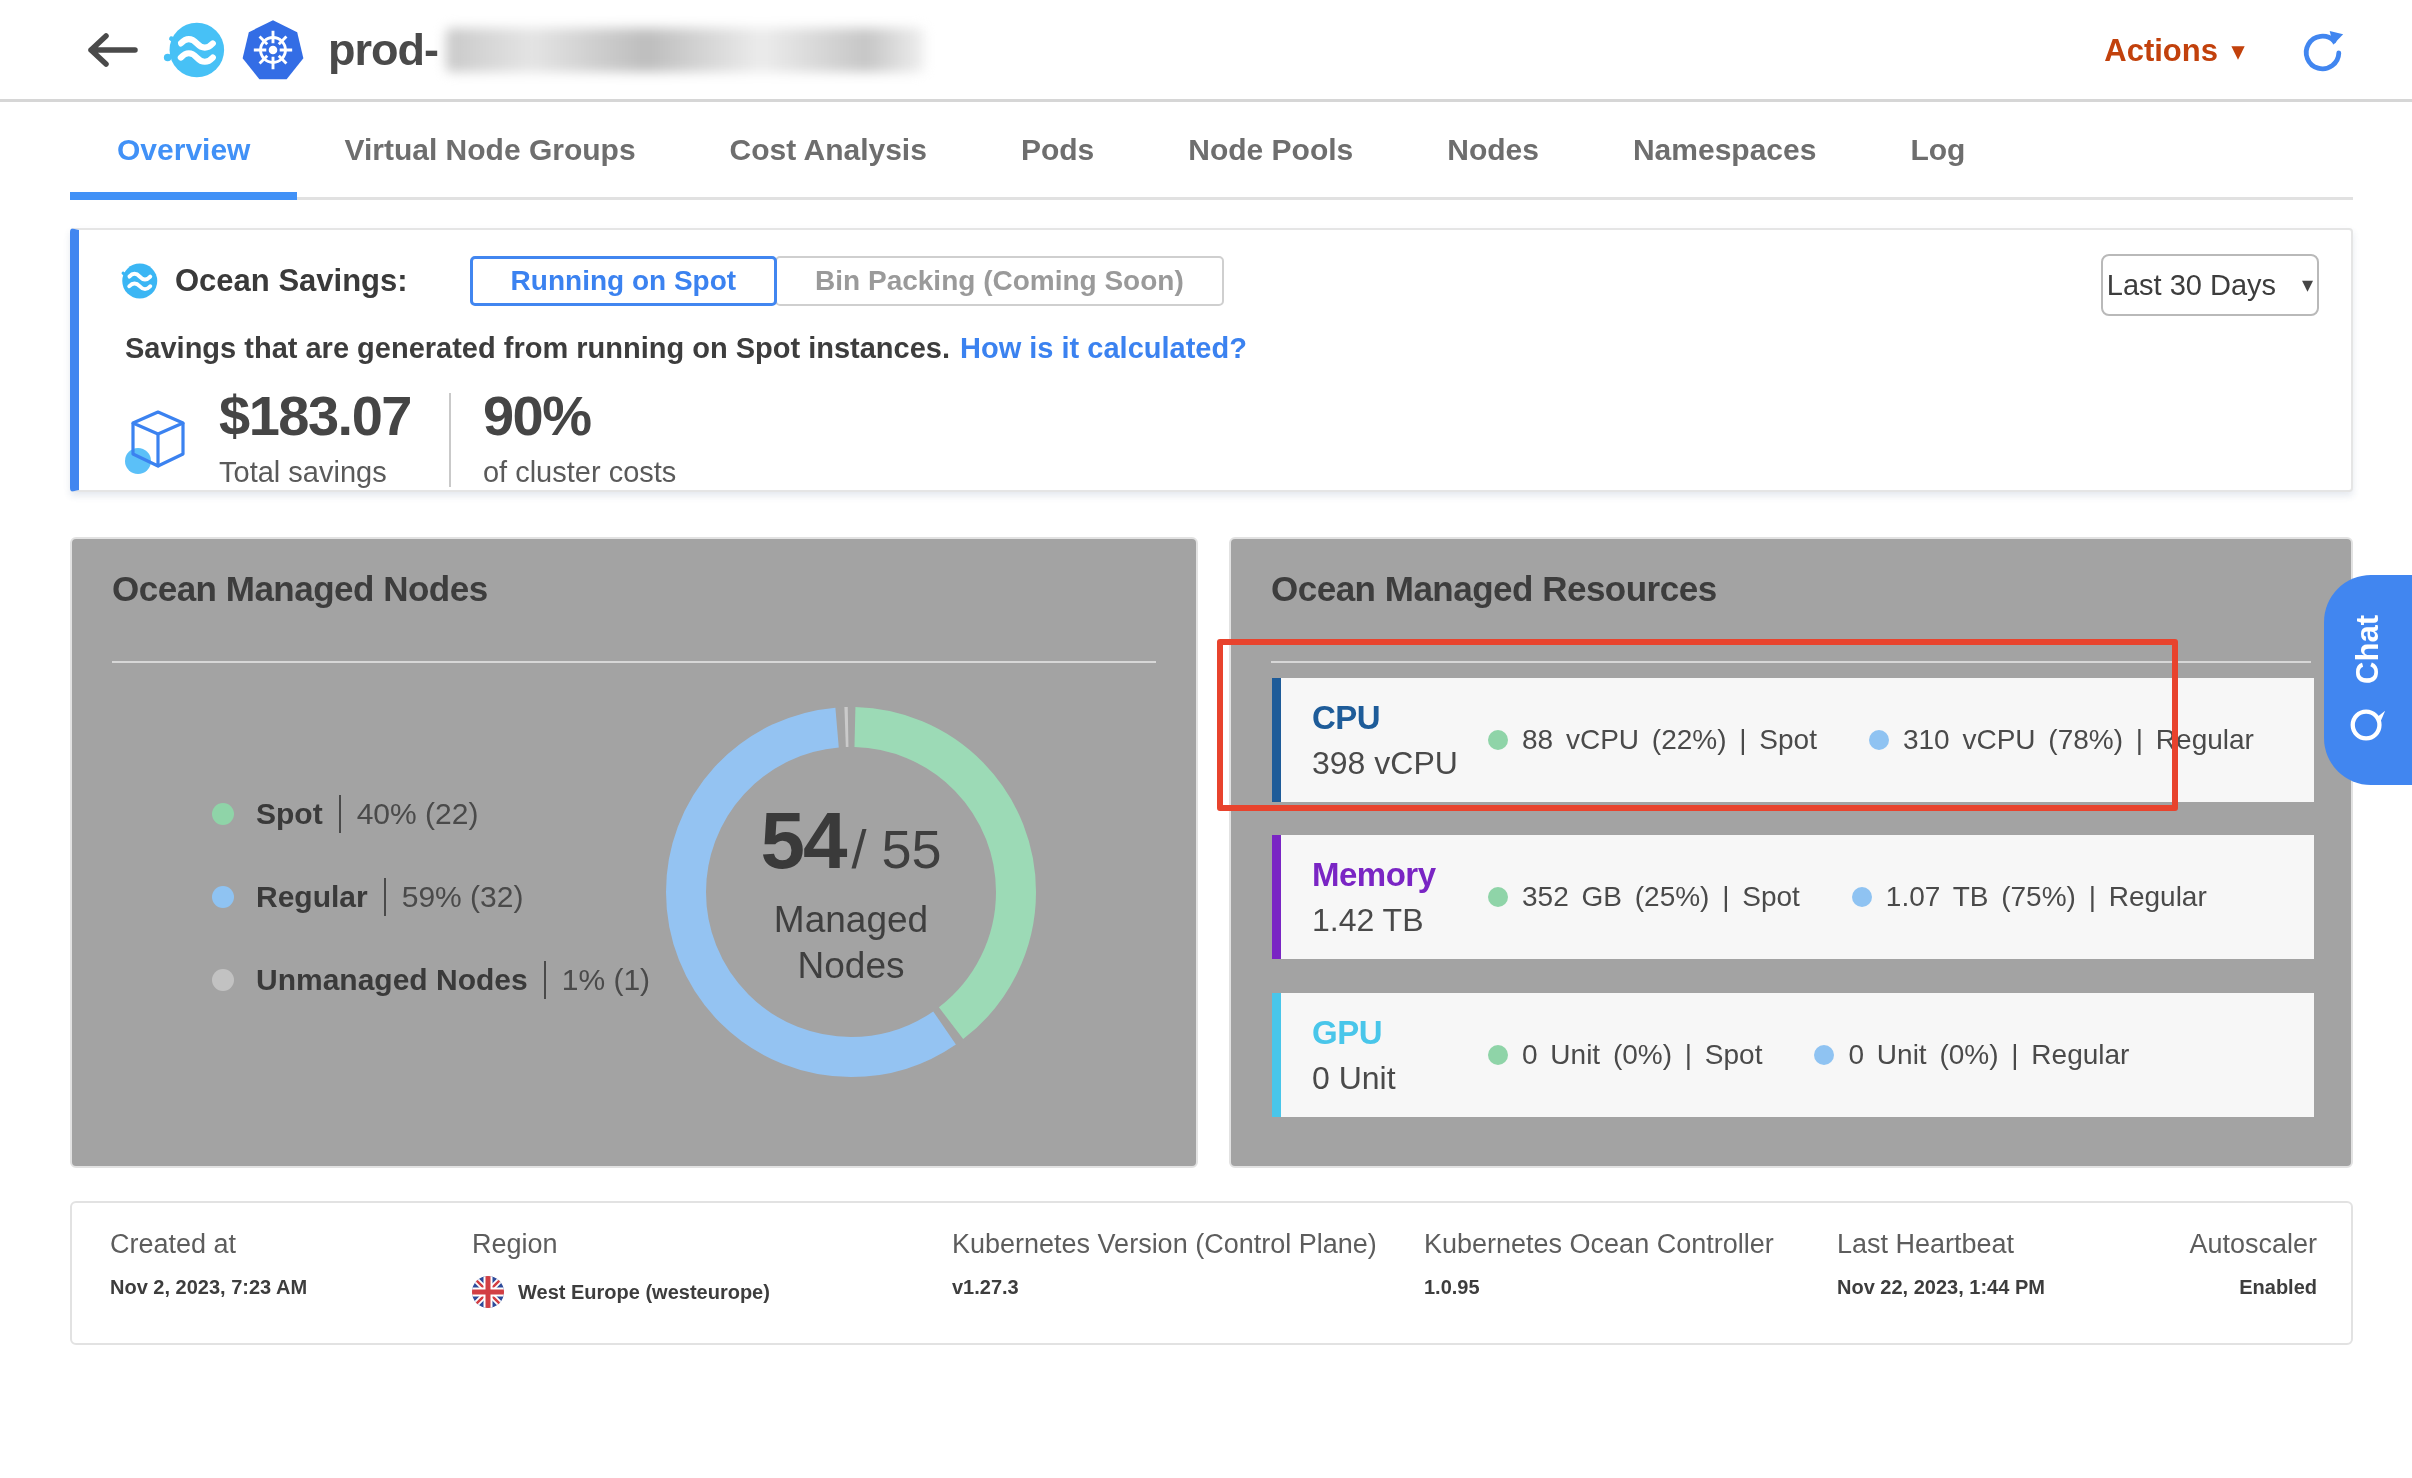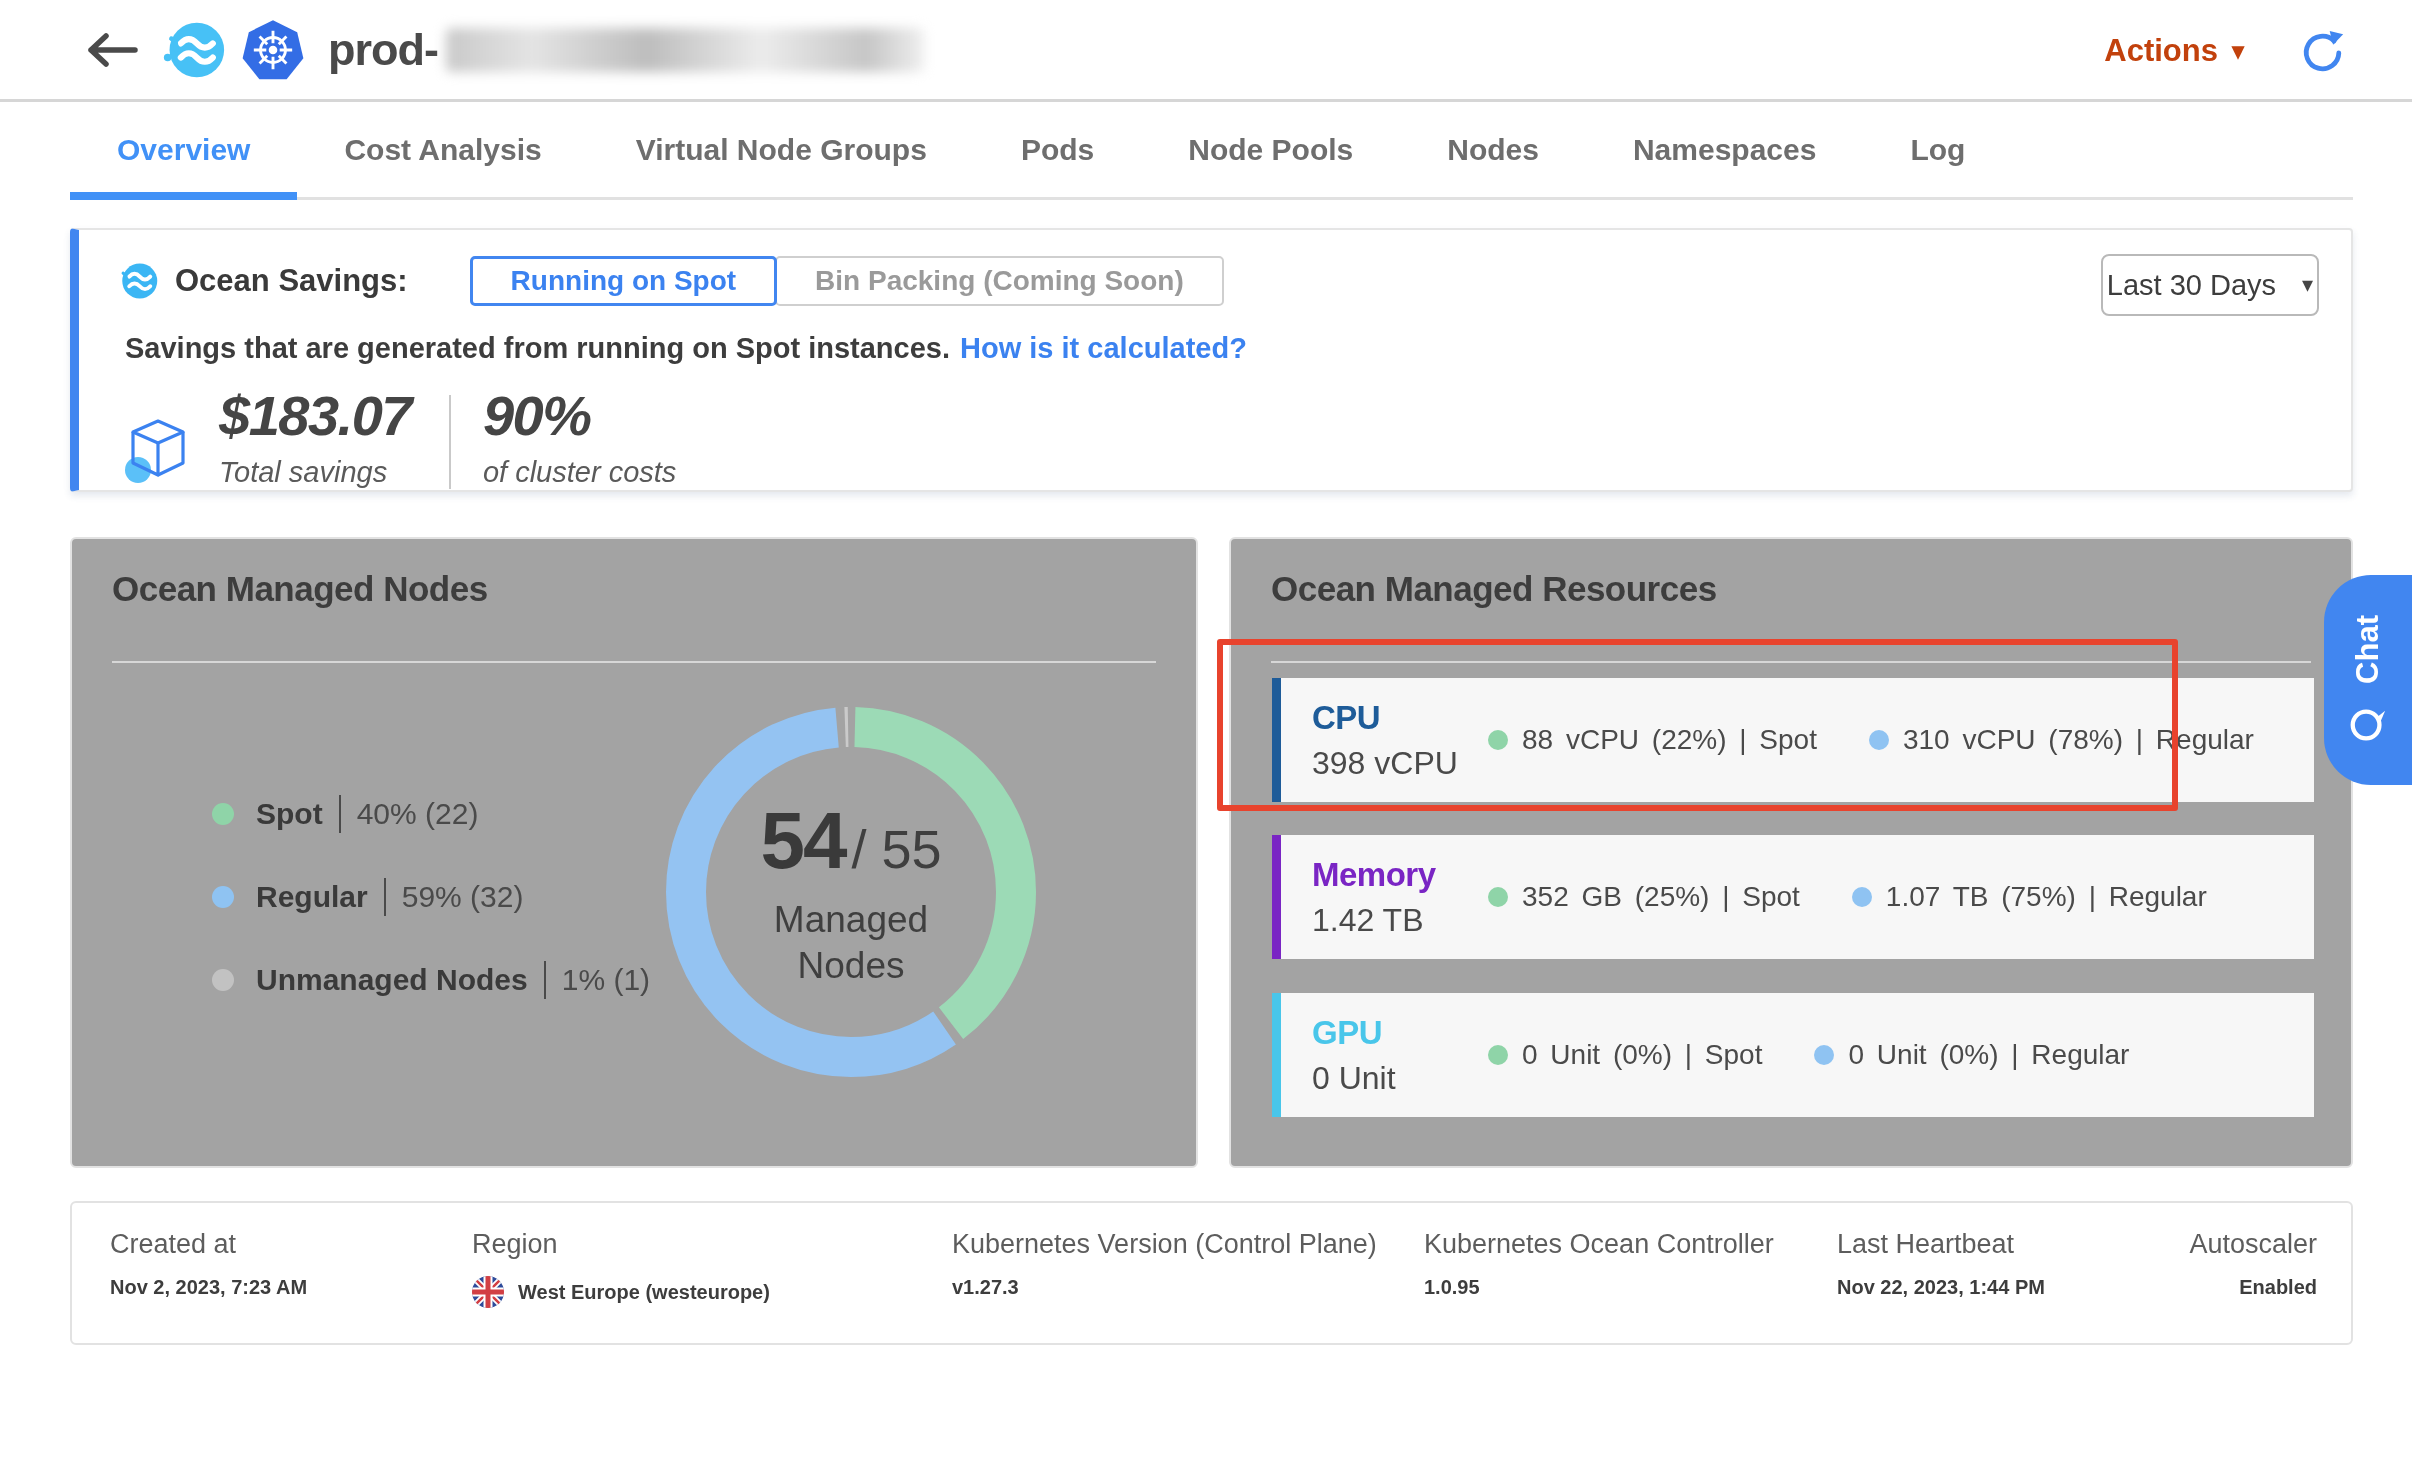--- a/index.html
+++ b/index.html
@@ -63,21 +63,21 @@
   .tbtn.on  { border:3px solid #4186F0; color:#3b82f0; background:#fff; z-index:2; }
   .tbtn.off { border:2px solid #cfcfcf; color:#9a9a9a; background:#fff; margin-left:-2px; }
   .period {
     position:absolute; right:32px; top:24px; width:218px; height:62px;
     border:2px solid #b9b9b9; border-radius:8px; background:#fff; cursor:pointer;
     display:flex; align-items:center; justify-content:center; gap:26px; font-size:29px; color:#3d3d3d;
   }
   .period .caret { font-size:22px; color:#454545; }
   .s-desc { position:absolute; left:46px; top:102px; font-size:29px; font-weight:bold; color:#3d3d3d; }
   .s-desc a { color:#3b82f0; text-decoration:none; margin-left:10px; cursor:pointer; }
-  .s-stats { position:absolute; left:46px; top:158px; display:flex; align-items:flex-end;font-style:italic; }
+  .s-stats { position:absolute; left:46px; top:158px; display:flex; align-items:center; }
   .cube-icon { width:66px; height:76px; margin-top:6px; }
   .stat { margin-left:28px; }
   .stat .v { font-size:56px; font-weight:bold; color:#454545; letter-spacing:-1.5px; line-height:1; }
   .stat .l { font-size:29px; color:#5a5a5a; margin-top:12px; }
   .vdiv { width:2px; height:94px; background:#c9c9c9; margin:2px 0 0 38px; }
   .stat.second { margin-left:32px; }
 
   
   .card { position:absolute; top:537px; height:631px; background:#a3a3a3; border:2px solid #e2e2e2; border-radius:6px; }
   .nodes-card { left:70px; width:1128px; }
@@ -179,22 +179,22 @@
     </div>
     <svg class="refresh-btn" viewBox="0 0 48 48">
       <path d="M40.5 26 A17 17 0 1 1 35.5 13.5" fill="none" stroke="#4186F0" stroke-width="5" stroke-linecap="round"></path>
       <path d="M31 3 L45 6.5 L34.5 17.5 Z" fill="#4186F0"></path>
     </svg>
   </div>
 </div>
 
 <nav class="tabs">
   <div class="tab active">Overview</div>
+  <div class="tab">Virtual Node Groups</div>
   <div class="tab">Cost Analysis</div>
-  <div class="tab">Virtual Node Groups</div>
   <div class="tab">Pods</div>
   <div class="tab">Node Pools</div>
   <div class="tab">Nodes</div>
   <div class="tab">Namespaces</div>
   <div class="tab">Log</div>
 </nav>
 
 <section class="savings">
   <div class="s-row1">
     <svg class="wave-icon" viewBox="0 0 48 48">

